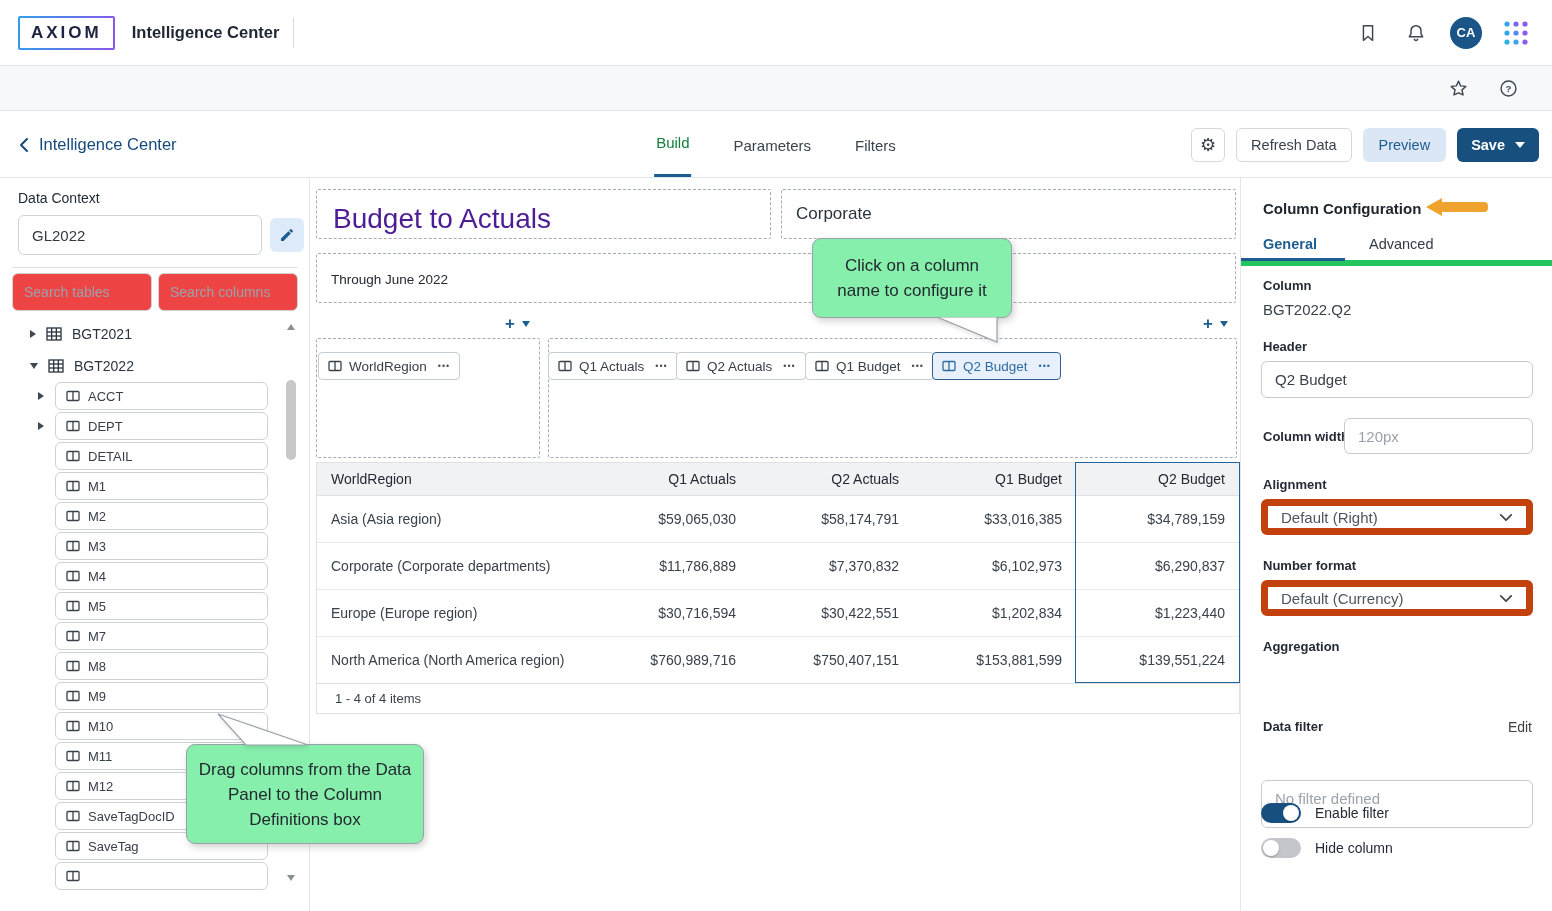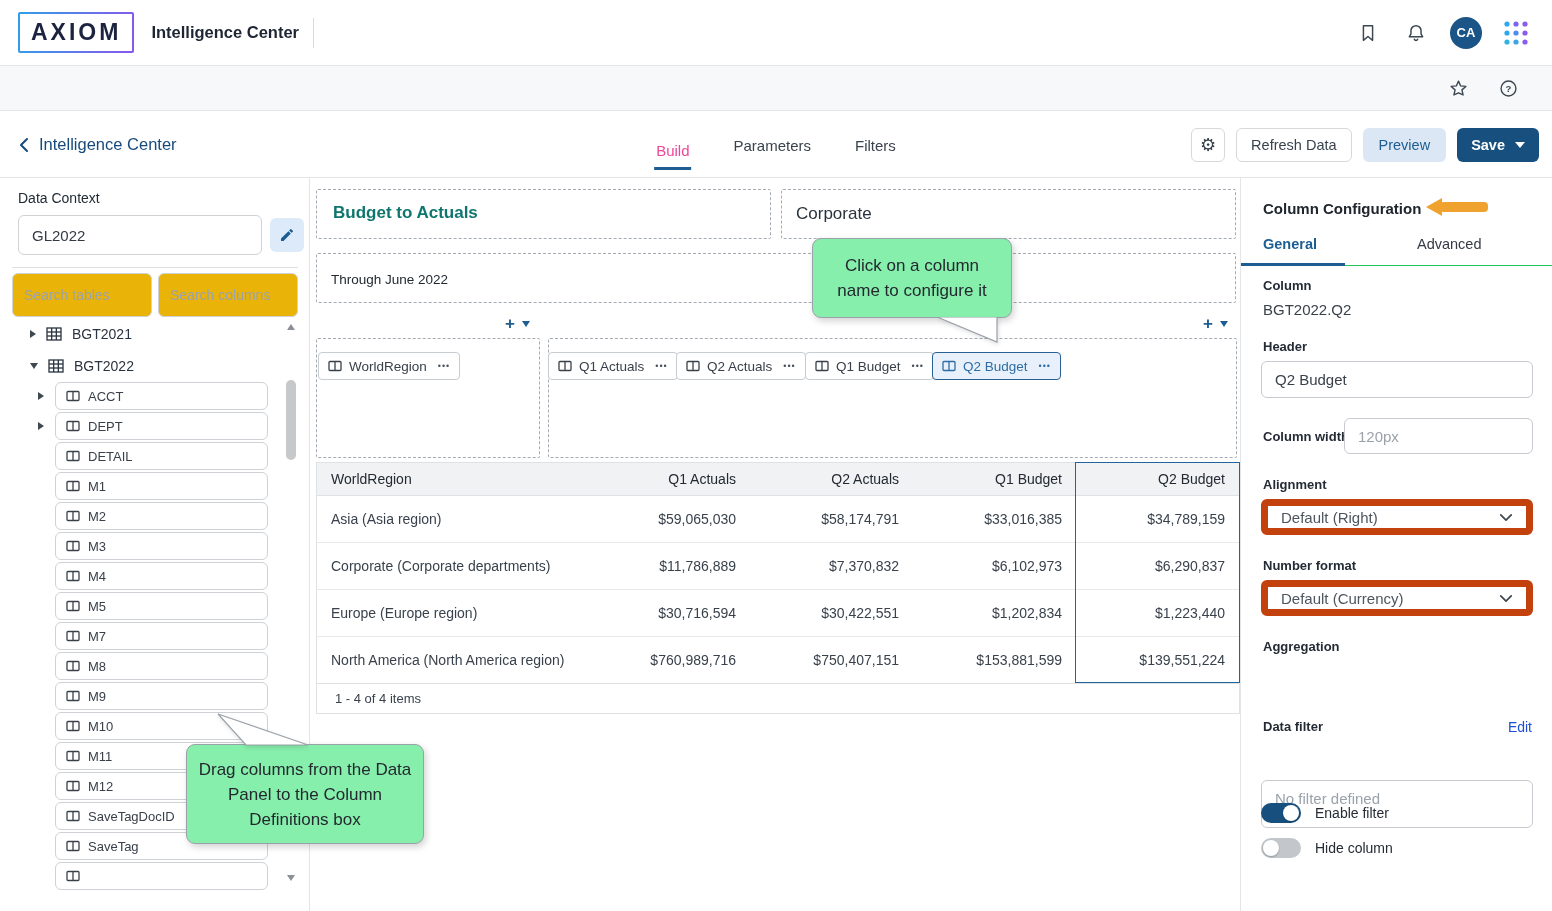--- a/index.html
+++ b/index.html
@@ -3,69 +3,69 @@
 <meta charset="utf-8">
 <style>
   * { margin:0; padding:0; box-sizing:border-box; }
   html,body { width:1552px; height:911px; overflow:hidden; }
   body { font-family:"Liberation Sans","DejaVu Sans",sans-serif; background:#fff; color:#2a323c; }
   .app { position:relative; width:1552px; height:911px; background:#fff; }
 
   
   .topbar { position:absolute; left:0; top:0; width:1552px; height:66px; background:#fff; border-bottom:1px solid #e4e6e8; display:flex; align-items:center; }
   .logo-grad { margin-left:18px; padding:2px; background:linear-gradient(100deg,#2f9fe8,#8a56ec); border-radius:2px; }
-  .logo-inner { background:#fff; padding:5px 11px; font-size:23px; font-weight:700; letter-spacing:3px; color:#1c2340; }
+  .logo-inner { background:#fff; padding:5px 11px; font-size:17px; font-weight:700; letter-spacing:3px; color:#1c2340; }
   .app-title { margin-left:17px; font-size:16.5px; font-weight:600; color:#1e2633; }
   .topbar-divider { width:1px; height:30px; background:#d8dadc; margin-left:14px; }
   .topbar-right { margin-left:auto; display:flex; align-items:center; gap:20px; padding-right:22px; }
   .icon-btn { display:flex; align-items:center; justify-content:center; width:28px; height:28px; cursor:pointer; }
   .avatar { width:32px; height:32px; border-radius:50%; background:#1b5486; color:#fff; font-size:13px; font-weight:700; display:flex; align-items:center; justify-content:center; }
 
   
   .subbar { position:absolute; left:0; top:66px; width:1552px; height:45px; background:#f7f8f9; border-bottom:1px solid #e4e6e8; display:flex; align-items:center; justify-content:flex-end; gap:22px; padding-right:30px; }
 
   
   .actionbar { position:absolute; left:0; top:111px; width:1552px; height:67px; background:#fff; border-bottom:1px solid #e3e5e7; }
   .back-link { position:absolute; left:18px; top:0; height:67px; display:flex; align-items:center; gap:9px; color:#174a7c; font-size:16.5px; font-weight:500; cursor:pointer; }
   .main-tabs { position:absolute; left:50%; transform:translateX(-50%); top:0; height:67px; display:flex; align-items:center; gap:40px; }
   .main-tab { font-size:15px; color:#39434e; padding:22px 2px 20px; cursor:pointer; }
-  .main-tab.active { color:#ec4899; border-bottom:3px solid #1d5d91; padding-bottom:8px; }
+  .main-tab.active { color:#15803d; border-bottom:3px solid #1d5d91; padding-bottom:23px; }
   .action-buttons { position:absolute; right:13px; top:0; height:67px; display:flex; align-items:center; gap:11px; }
   .btn { height:34px; border-radius:6px; display:flex; align-items:center; justify-content:center; font-size:14.5px; cursor:pointer; }
   .btn-icon { width:34px; background:#fff; border:1px solid #d6d9dc; color:#39434e; font-size:18px; }
   .btn-outline { background:#fff; border:1px solid #d6d9dc; color:#39434e; padding:0 14px; }
   .btn-soft { background:#dbe7f5; color:#1d5d91; padding:0 16px; font-weight:500; border:none; }
   .btn-primary { background:#17507f; color:#fff; padding:0 14px; font-weight:600; border:none; gap:10px; }
   .caret-down-w { width:0; height:0; border-left:5px solid transparent; border-right:5px solid transparent; border-top:6px solid #fff; }
 
   
   .sidebar { position:absolute; left:0; top:178px; width:310px; height:733px; background:#fff; border-right:1px solid #e3e5e7; overflow:hidden; }
   .dc-label { position:absolute; left:18px; top:12px; font-size:14px; color:#212b36; }
   .dc-input { position:absolute; left:18px; top:37px; width:244px; height:40px; border:1px solid #cfd3d6; border-radius:6px; padding:0 13px; font-size:15px; color:#333a44; font-family:inherit; background:#fff; }
   .dc-edit { position:absolute; left:270px; top:40px; width:34px; height:34px; background:#ddeafa; border-radius:6px; display:flex; align-items:center; justify-content:center; cursor:pointer; }
   .sb-divider { position:absolute; left:12px; top:89px; width:286px; height:1px; background:#dfe2e4; }
-  .search-input { position:absolute; top:95px; height:44px; border:1px solid #cfd3d6; border-radius:6px; padding:0 11px; font-size:14px; color:#333a44; font-family:inherit; background:#eab308; }
+  .search-input { position:absolute; top:95px; height:38px; border:1px solid #cfd3d6; border-radius:6px; padding:0 11px; font-size:14px; color:#333a44; font-family:inherit; background:#ef4444; }
   .search-input::placeholder, .dc-input::placeholder, .cfg-input::placeholder, .cfg-textarea::placeholder { color:#9aa2ab; }
   .tree { position:absolute; left:0; top:140px; width:280px; }
   .tree-table-row { display:flex; align-items:center; height:32px; padding-left:30px; gap:10px; font-size:14px; color:#2a3340; cursor:pointer; }
   .tri-r { width:0; height:0; border-left:6px solid #3f474f; border-top:4.5px solid transparent; border-bottom:4.5px solid transparent; }
   .tri-d { width:0; height:0; border-top:6px solid #3f474f; border-left:4.5px solid transparent; border-right:4.5px solid transparent; }
   .chip-row { position:relative; margin:0 0 2px 55px; height:28px; }
   .row-arrow { position:absolute; left:-17px; top:10px; }
   .col-chip { display:flex; align-items:center; gap:8px; width:213px; height:28px; background:#fff; border:1px solid #ced2d6; border-radius:6px; padding:0 10px; font-size:13px; color:#39404a; cursor:grab; }
   .sb-scroll { position:absolute; left:283px; top:142px; width:16px; height:565px; }
   .sb-arrow { width:16px; height:14px; display:flex; align-items:center; justify-content:center; cursor:pointer; }
   .sb-arrow .tri-u { width:0;height:0;border-bottom:6px solid #8a9096;border-left:4.5px solid transparent;border-right:4.5px solid transparent; }
   .sb-arrow .tri-dn { width:0;height:0;border-top:6px solid #8a9096;border-left:4.5px solid transparent;border-right:4.5px solid transparent; position:absolute; bottom:4px; }
   .sb-thumb { width:10px; margin:46px auto 0; height:80px; background:#c6c8ca; border-radius:5px; cursor:pointer; }
 
   
   .canvas { position:absolute; left:310px; top:178px; width:930px; height:733px; background:#fff; }
   .dashed-box { position:absolute; border:1px dashed #a4abb2; border-radius:2px; background:#fff; }
-  .report-title { font-size:17px; font-weight:700; color:#0f766e; padding:13px 16px; }
+  .report-title { font-size:28px; font-weight:400; color:#4c1d95; padding:13px 16px; }
   .report-subtitle { font-size:17px; color:#2a323c; padding:14px 14px; }
   .report-period { font-size:13.5px; color:#222931; padding:18px 14px; }
   .add-ctrl { position:absolute; display:flex; align-items:center; gap:7px; color:#1d5d91; cursor:pointer; }
   .add-plus { font-size:17px; font-weight:700; line-height:1; }
   .caret-down-b { width:0; height:0; border-left:4.5px solid transparent; border-right:4.5px solid transparent; border-top:6px solid #1d5d91; }
   .def-chip { position:absolute; height:28px; background:#fff; border:1px solid #c8cdd2; border-radius:4px; display:flex; align-items:center; gap:7px; padding:0 9px; font-size:13.5px; color:#39404a; cursor:pointer; }
   .def-chip .dots { margin-left:4px; font-size:9px; letter-spacing:1px; color:#4a525c; }
   .def-chip .dots::before { content:"•••"; }
   .def-chip.selected { background:#e8f1fb; border:1.5px solid #2a6195; color:#2e6ca3; }
   .def-chip.selected .dots { color:#2e6ca3; }
@@ -77,30 +77,30 @@
   table.data tr:last-child td { border-bottom:none; }
   .cell-l { text-align:left; padding-left:14px; }
   .cell-r { text-align:right; padding-right:14px; }
   .table-footer { height:30px; border-top:1px solid #dfe2e5; display:flex; align-items:center; padding-left:18px; font-size:13px; color:#39424c; }
   .sel-col-overlay { position:absolute; left:765px; top:284px; width:165px; height:221px; border:1.5px solid #21639c; pointer-events:none; }
 
   
   .config { position:absolute; left:1240px; top:178px; width:312px; height:733px; background:#fff; border-left:1px solid #e3e5e7; }
   .cfg-title { position:absolute; left:22px; top:22px; font-size:15px; font-weight:700; color:#20262e; }
   .cfg-arrow { position:absolute; left:185px; top:20px; }
-  .cfg-tabs { position:absolute; left:0; top:48px; width:100%; height:40px; border-bottom:1px solid #22c55e; display:flex;gap:48px; }
+  .cfg-tabs { position:absolute; left:0; top:48px; width:100%; height:40px; border-bottom:6px solid #22c55e; display:flex; }
   .cfg-tab { font-size:14.5px; color:#333b46; padding:10px 0; cursor:pointer; }
   .cfg-tab.active { color:#1d5d91; font-weight:600; padding-left:22px; padding-right:28px; border-bottom:3px solid #1d5d91; margin-bottom:-1px; }
   .cfg-tab.plain { margin-left:24px; }
   .cfg-label { position:absolute; left:22px; font-size:13px; font-weight:700; color:#242b35; }
   .cfg-value { position:absolute; left:22px; font-size:15px; color:#39414b; }
   .cfg-input { position:absolute; border:1px solid #c7cbcf; border-radius:6px; font-size:15px; color:#39414b; padding:0 13px; font-family:inherit; background:#fff; }
   .cfg-select { position:absolute; left:20px; width:272px; height:36px; border:7px solid #c2410c; border-radius:6px; display:flex; align-items:center; justify-content:space-between; padding:0 13px; font-size:15px; color:#4d565f; cursor:pointer; background:#fff; }
   .cfg-textarea { position:absolute; left:20px; top:563px; width:272px; height:48px; border:1px solid #c7cbcf; border-radius:6px; font-size:15px; padding:9px 13px; resize:none; font-family:inherit; background:#fff;margin-top:39px; }
-  .edit-link { position:absolute; right:20px; top:541px; font-size:14px; color:#1d4ed8; cursor:pointer; }
+  .edit-link { position:absolute; right:20px; top:541px; font-size:14px; color:#404040; cursor:pointer; }
   .toggle-row { position:absolute; left:20px; display:flex; align-items:center; gap:14px; }
   .toggle { width:40px; height:20px; border-radius:10px; position:relative; cursor:pointer; }
   .toggle.on { background:#17507f; }
   .toggle.off { background:#c3c7cb; }
   .knob { position:absolute; top:2px; width:16px; height:16px; border-radius:50%; background:#fff; box-shadow:0 1px 2px rgba(0,0,0,.25); }
   .toggle.on .knob { right:2px; }
   .toggle.off .knob { left:2px; }
   .toggle-label { font-size:14px; color:#242b35; font-weight:500; }
 
   

